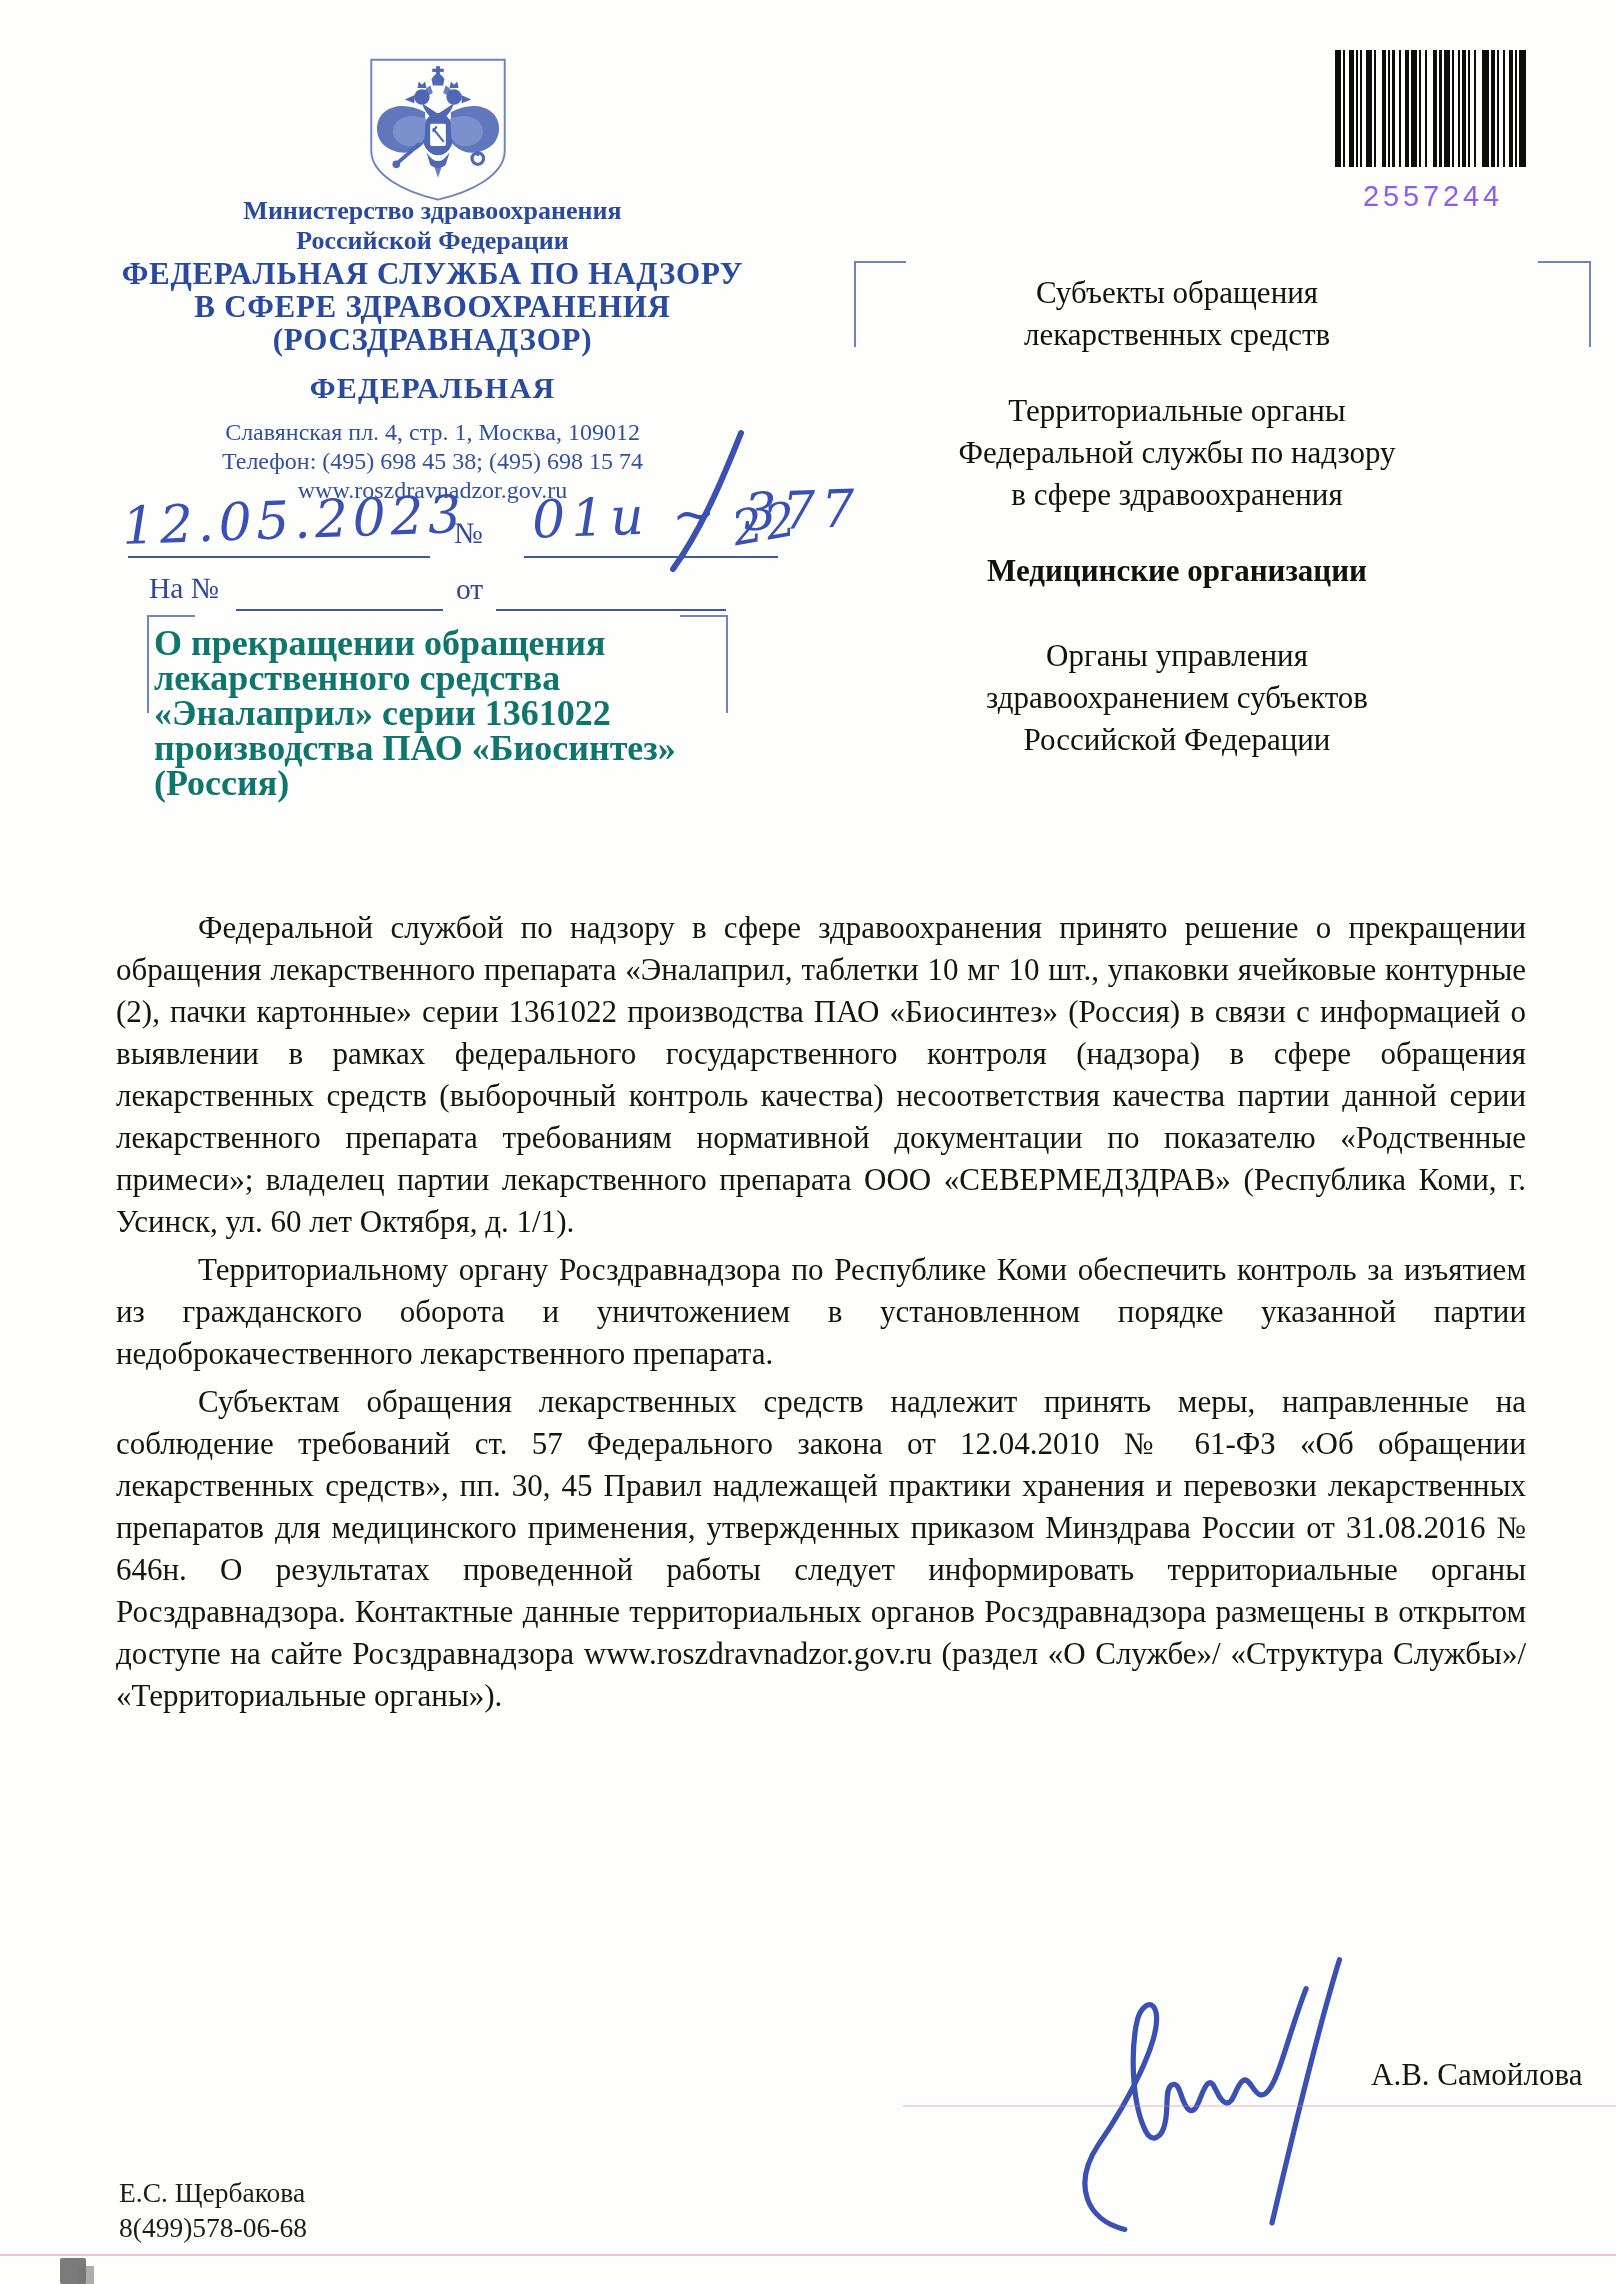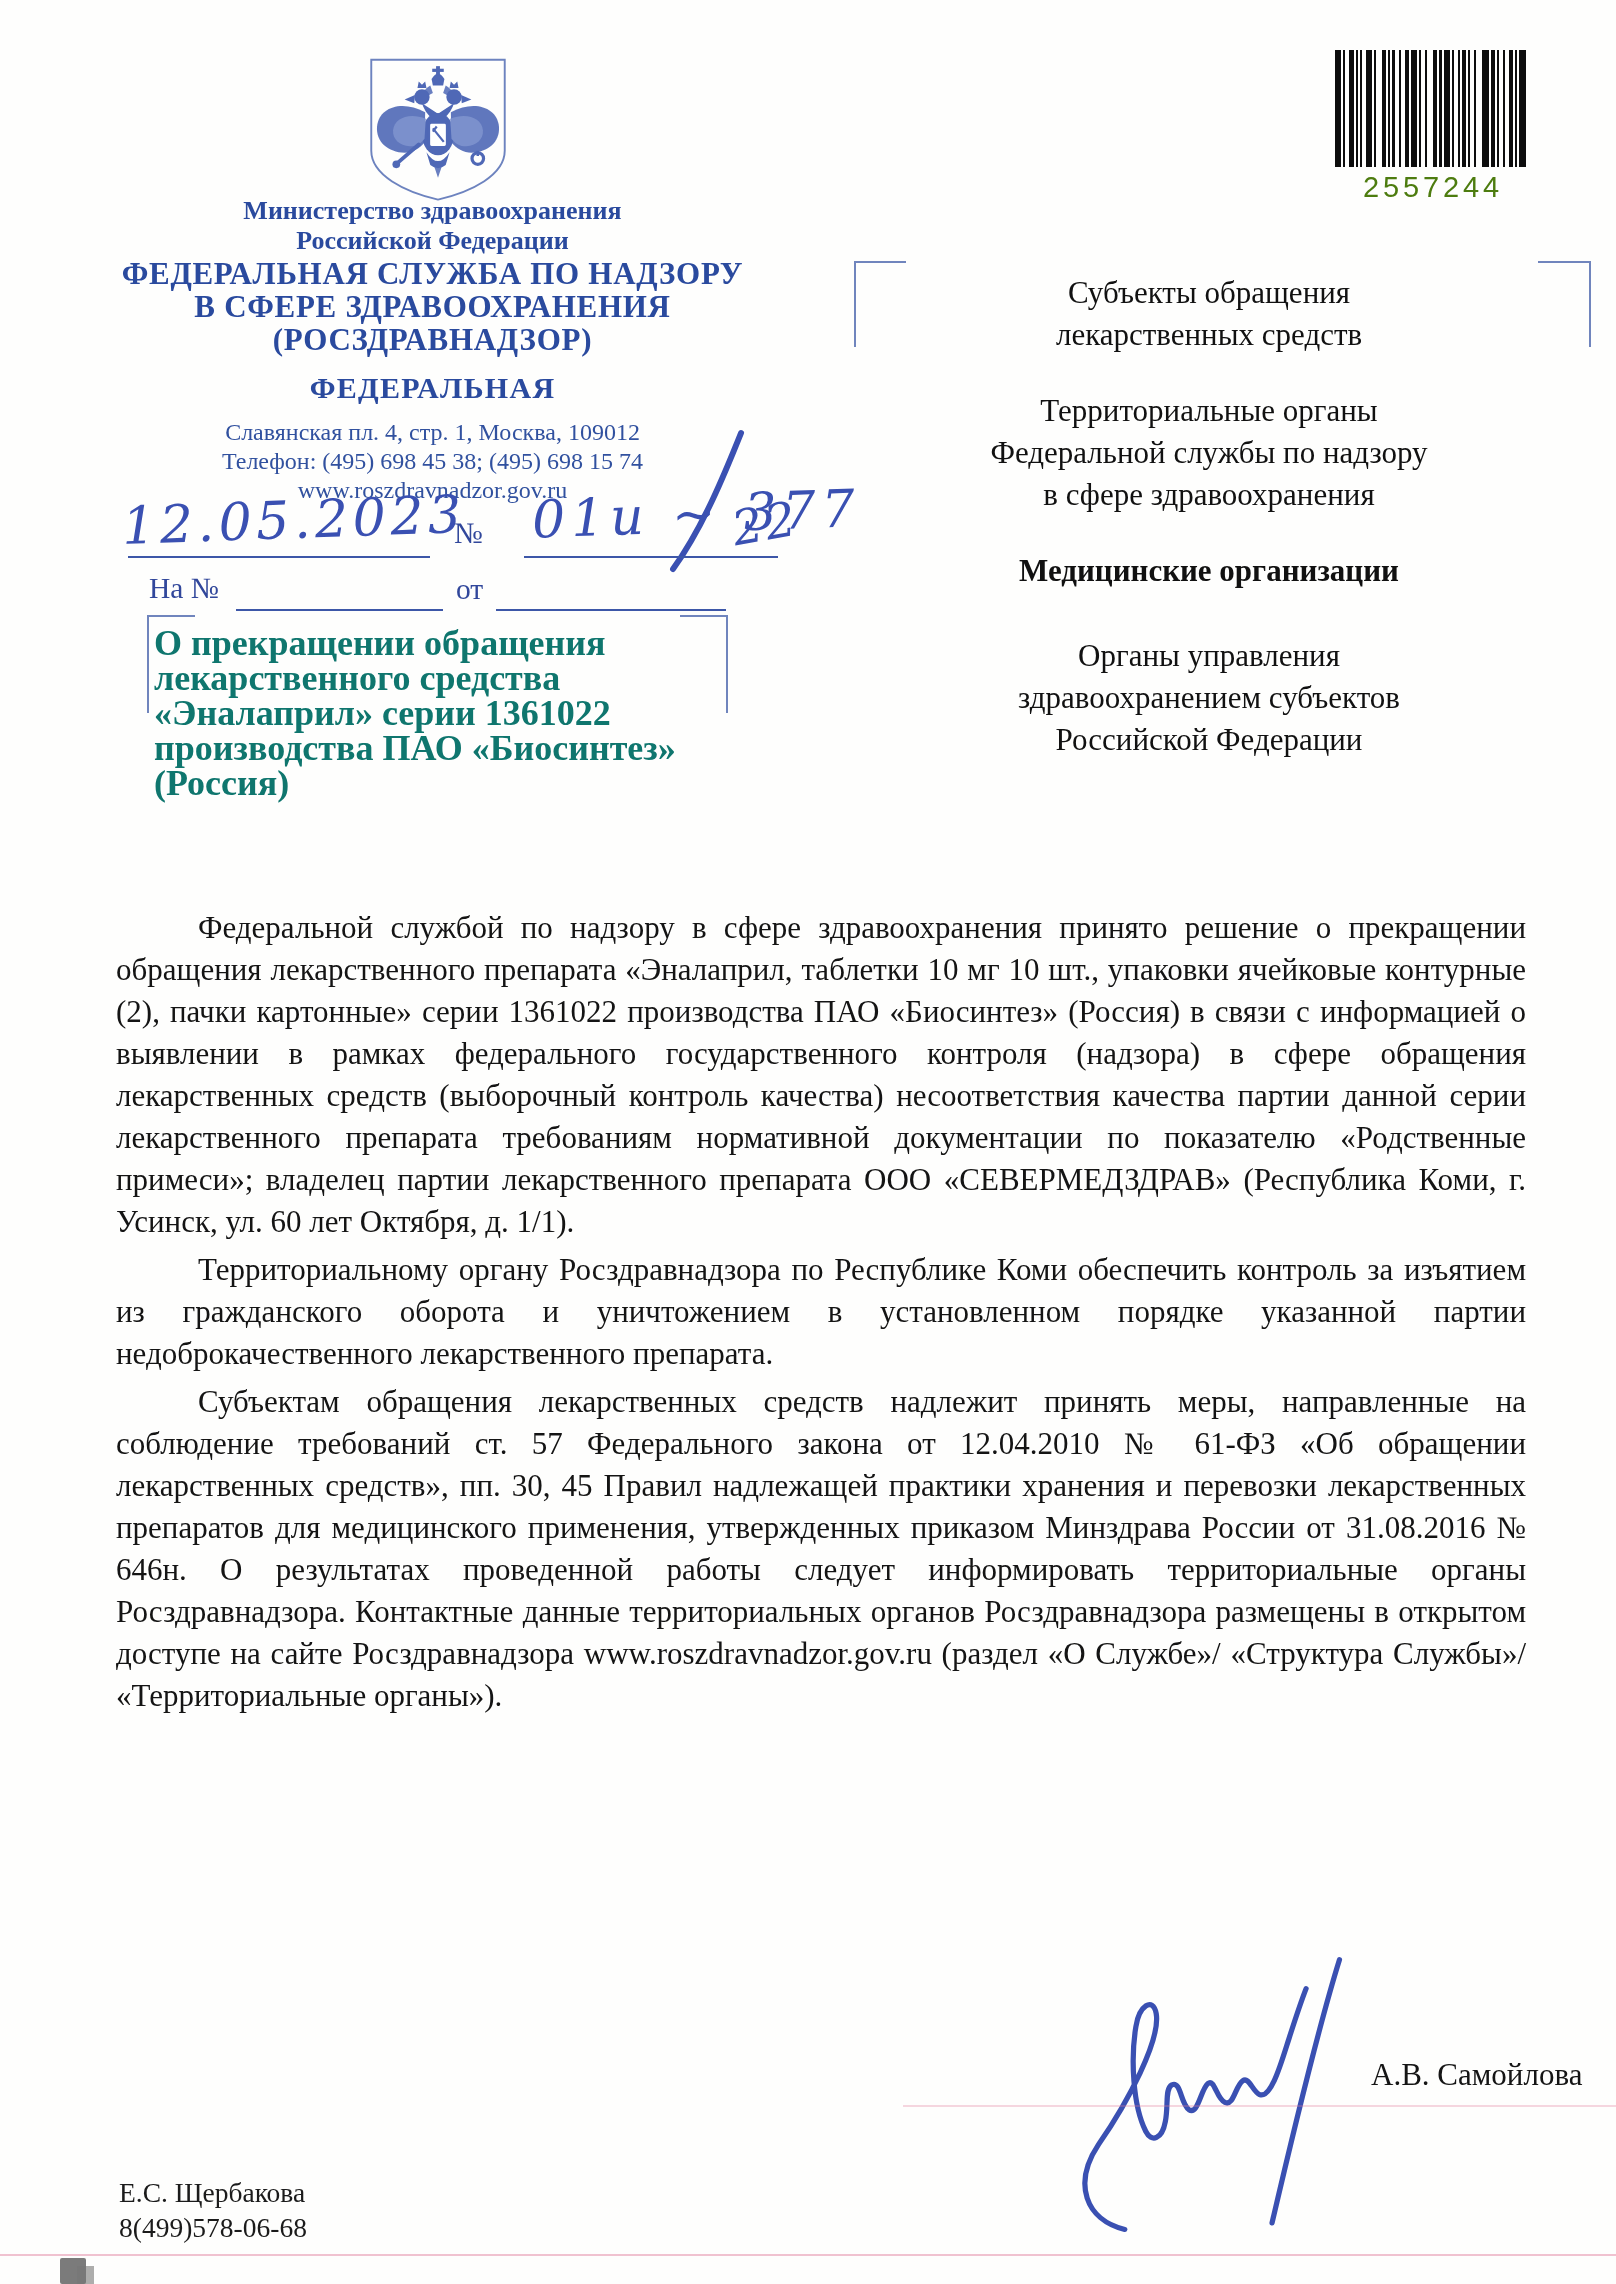--- a/index.html
+++ b/index.html
@@ -33,23 +33,23 @@
   .ot{left:456px; top:573px;}
   .u-na{left:236px; top:609px; width:207px;}
   .u-ot{left:496px; top:609px; width:230px;}
   
   .corner{position:absolute; background:#7085bd;}
   .subject{position:absolute; left:154px; top:626px; width:579px; font-size:36px; line-height:35px; color:#0f766e;font-weight:bold;}
   
   .barcode{position:absolute; left:1335px; top:50px; width:196px; text-align:center;}
   .barcode-bars{height:117px; display:flex; align-items:stretch;}
   .barcode-bars i{display:block; height:100%;}
-  .barcode-num{margin-top:4px; font-family:"Liberation Sans","DejaVu Sans",sans-serif; font-size:29px; letter-spacing:3.9px; color:#4d7c0f;}
-  
-  .recipient{position:absolute; left:840px; width:738px; text-align:center; white-space:pre-line;
+  .barcode-num{margin-top:13px; font-family:"Liberation Sans","DejaVu Sans",sans-serif; font-size:29px; letter-spacing:3.9px; color:#8b5cf6;}
+  
+  .recipient{position:absolute; left:808px; width:738px; text-align:center; white-space:pre-line;
              font-size:31px; line-height:42px; color:#111;}
   
   .body-text{position:absolute; left:110px; top:901px; width:1422px; font-size:31px; line-height:42px;
              text-align:justify; color:#141414;}
   .body-text p{margin:6px; text-indent:82px;}
   
   .sig-svg{position:absolute; left:1046px; top:1948px; width:367px; height:288px;}
   .sig-name{position:absolute; left:1371px; top:2057px; width:236px; font-size:31px; color:#151515;}
   
   .footer{position:absolute; left:119px; top:2175px; font-size:27.5px; line-height:35px; color:#1b1b1b;}

